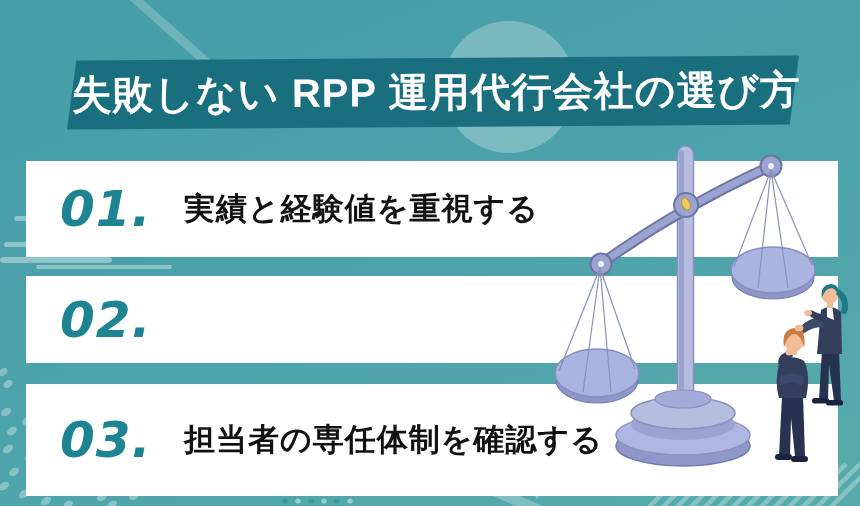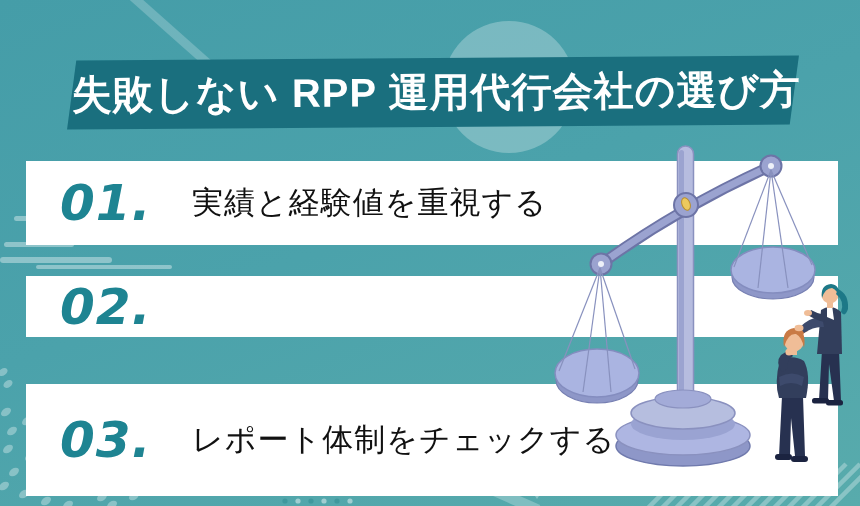--- a/index.html
+++ b/index.html
@@ -5,31 +5,31 @@
   html,body{margin:0;padding:0;background:#222;}
   .stage{
     position:relative;width:860px;height:506px;overflow:hidden;
     background:linear-gradient(160deg,#459da8 0%,#4ba2ab 45%,#58abac 100%);
     font-family:"Liberation Sans","DejaVu Sans",sans-serif;
   }
   .decor{position:absolute;left:0;top:0;width:860px;height:506px;z-index:1;}
   
   .bar{position:absolute;left:26px;width:812px;background:#ffffff;z-index:2;
        display:flex;align-items:center;padding-left:34px;box-sizing:border-box;}
-  .bar1{top:161px;height:84px;}
-  .bar2{top:276px;height:61px;gap:44px;}
+  .bar1{top:161px;height:96px;}
+  .bar2{top:276px;height:87px;gap:44px;}
   .bar3{top:384px;height:112px;}
   .num{
     font-family:"DejaVu Sans","Liberation Sans",sans-serif;
     font-style:italic;font-weight:600;font-size:50px;line-height:1;
     color:#1e8492;letter-spacing:1px;flex:0 0 auto;min-width:104px;
   }
   .label{
-    font-weight:400;font-size:31px;color:#111111;letter-spacing:1px;
-    margin-left:28px;white-space:nowrap;
+    font-weight:700;font-size:31px;color:#111111;letter-spacing:1px;
+    margin-left:20px;white-space:nowrap;
   }
   
   .banner{
     position:absolute;left:72px;top:58px;width:722px;height:69px;z-index:3;
     background:#1a6f7e;transform:skewX(-8deg) rotate(-0.4deg);
     display:flex;align-items:center;
   }
   .banner-inner{
     transform:skewX(8deg);width:100%;text-align:center;
     color:#ffffff;font-weight:700;font-size:40px;letter-spacing:1px;white-space:nowrap;
@@ -122,21 +122,21 @@
 
   <div class="bar bar1">
     <span class="num">01.</span>
     <span class="label">実績と経験値を重視する</span>
   </div>
   <div class="bar bar2">
     <span class="num">02.</span>
   </div>
   <div class="bar bar3">
     <span class="num">03.</span>
-    <span class="label">レポート体制をチェックする</span>
+    <span class="label">担当者の専任体制を確認する</span>
   </div>
 
   <div class="banner">
     <div class="banner-inner">失敗しない RPP 運用代行会社の選び方</div>
   </div>
 
   <svg class="illus" viewBox="0 0 860 506" xmlns="http://www.w3.org/2000/svg">
     <g>
 
       <rect x="677.5" y="146" width="16" height="256" rx="8" fill="#b6bcdf" stroke="#8a91bf" stroke-width="1.5"></rect>

